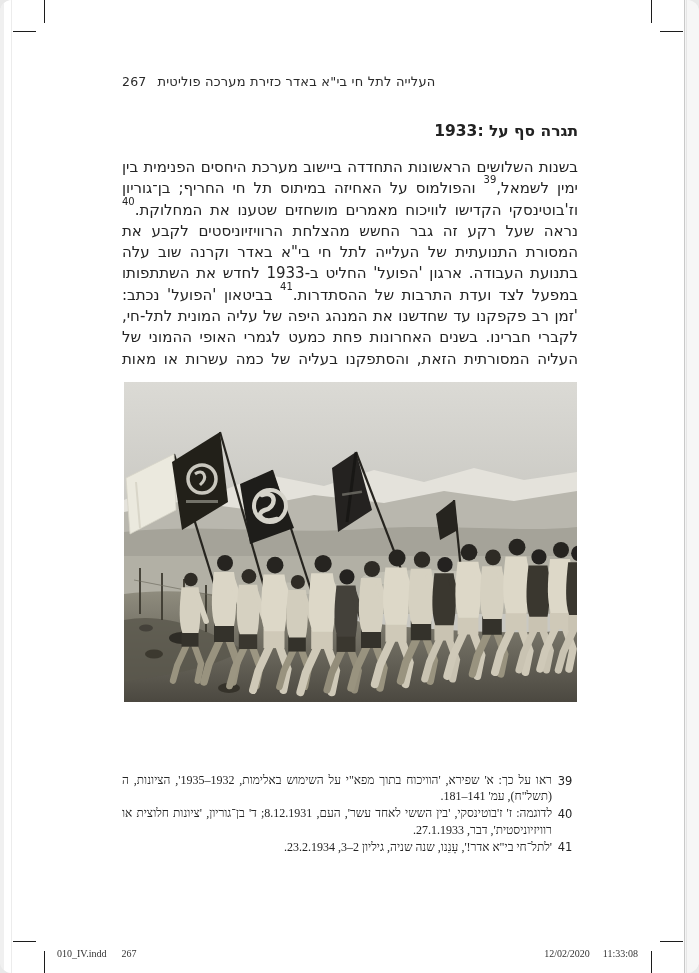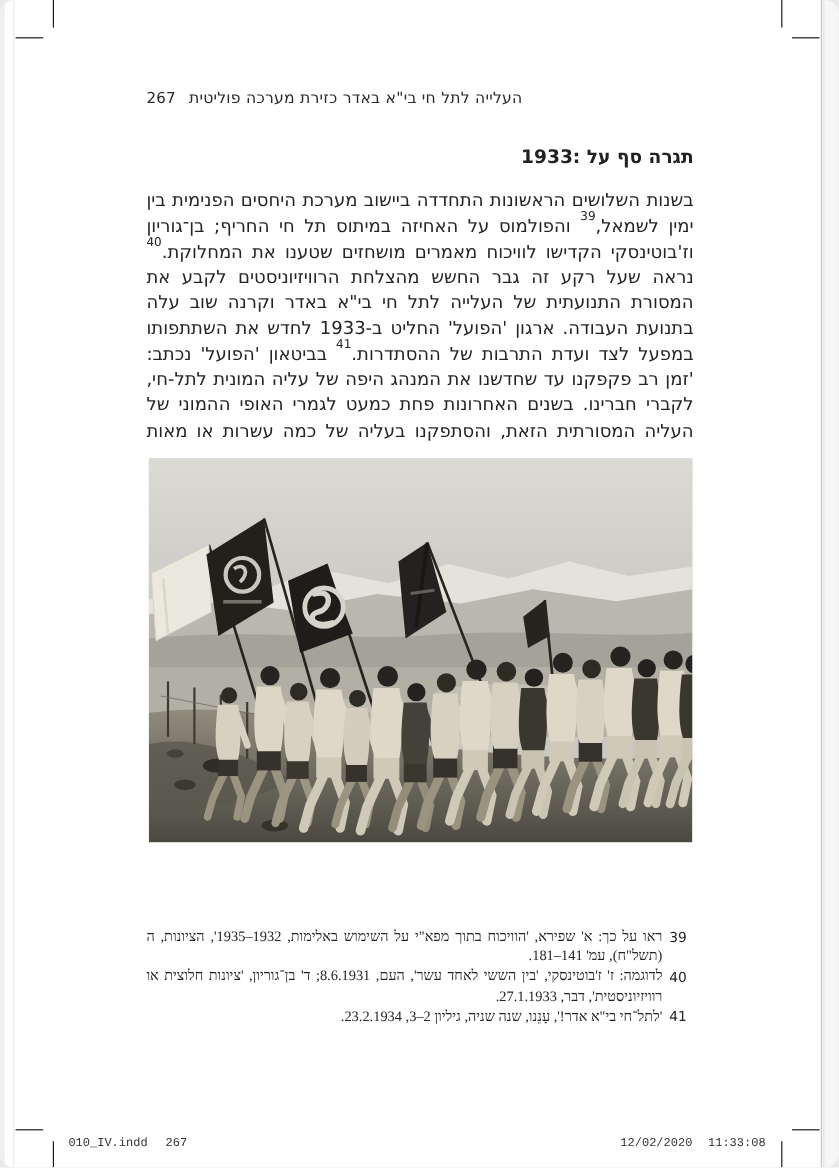--- a/index.html
+++ b/index.html
@@ -33,21 +33,21 @@
 
   .caption{position:absolute;left:122px;top:708px;width:456px;direction:rtl;text-align:center;
     font-size:13px;line-height:17.5px;font-weight:bold;color:#222;}
 
   .footnotes{position:absolute;left:122px;top:772px;width:456px;direction:rtl;
     font-size:12px;line-height:16.4px;color:#242424;}
   .fn-row{display:flex;direction:rtl;margin:0 0 0.5px 0;}
   .fn-num{flex:0 0 26px;text-align:center;font-size:11.5px;padding-top:.5px;}
   .fn-text{flex:1 1 auto;text-align:justify;font-family:Liberation Serif, serif;}
 
-  .slug{position:absolute;font-family:Liberation Mono, monospace;font-size:10px;color:#333;}
+  .slug{position:absolute;font-family:Liberation Serif, serif;font-size:10px;color:#333;}
   .slug-left{left:57px;top:948px;display:flex;gap:15px;}
   .slug-right{right:61px;top:948px;display:flex;gap:13px;justify-content:space-between;}
 </style>
 </head>
 <body>
 
 <div class="screen">
   <div class="page"></div>
   <div class="offpage-l"></div>
   <div class="offpage-r"></div>
@@ -208,21 +208,21 @@
   </figure>
 
 
   <div class="footnotes" id="footnotes">
       <div class="fn-row">
         <span class="fn-num">39</span>
         <div class="fn-text">ראו על כך: א' שפירא, 'הוויכוח בתוך מפא"י על השימוש באלימות, 1932–1935', הציונות, ה (תשל"ח), עמ' 141–181.</div>
       </div>
       <div class="fn-row">
         <span class="fn-num">40</span>
-        <div class="fn-text">לדוגמה: ז' ז'בוטינסקי, 'בין הששי לאחד עשר', העם, 8.6.1931; ד' בן־גוריון, 'ציונות חלוצית או רוויזיוניסטית', דבר, 27.1.1933.</div>
+        <div class="fn-text">לדוגמה: ז' ז'בוטינסקי, 'בין הששי לאחד עשר', העם, 8.12.1931; ד' בן־גוריון, 'ציונות חלוצית או רוויזיוניסטית', דבר, 27.1.1933.</div>
       </div>
       <div class="fn-row">
         <span class="fn-num">41</span>
         <div class="fn-text">'לתל־חי בי"א אדר!', עָנֵנו, שנה שניה, גיליון 2–3, 23.2.1934.</div>
       </div>
     </div>
 
   <div class="slug slug-left">
     <span>010_IV.indd</span>
     <span>267</span>

